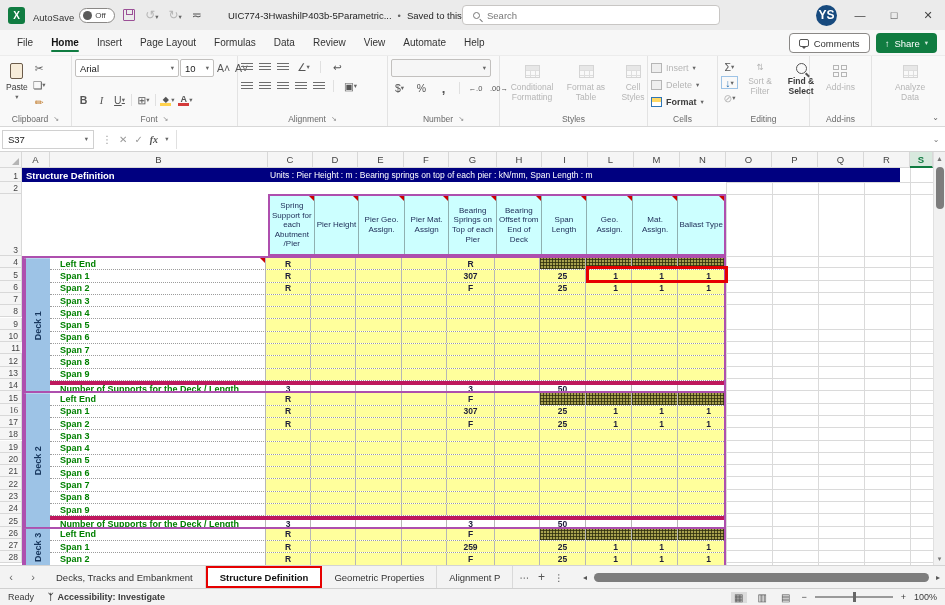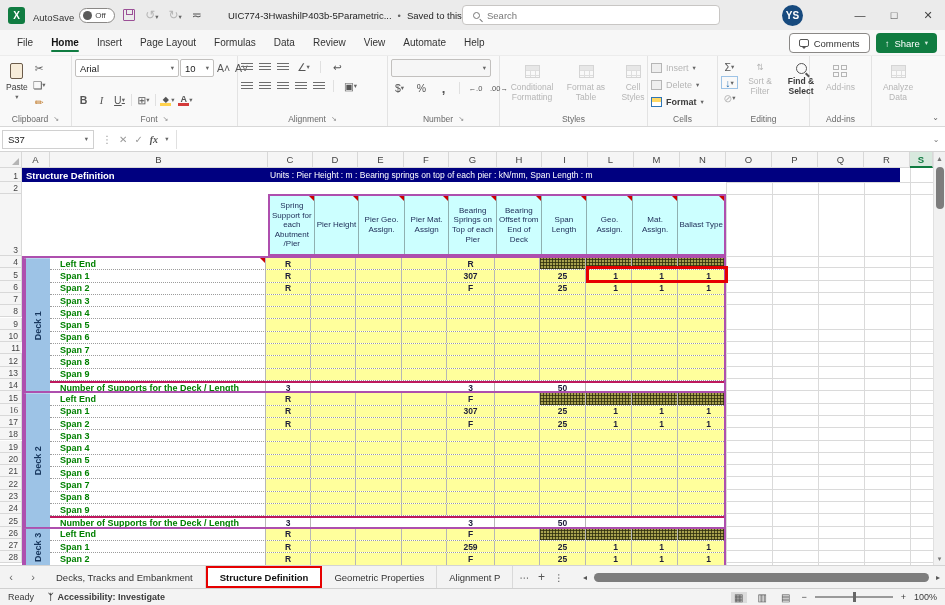--- a/index.html
+++ b/index.html
@@ -16,21 +16,21 @@
   .qat { display:flex; align-items:center; gap:10px; color:#555; font-size:12px; }
   .floppy { width:12px; height:12px; border:1.5px solid #9b4f96; border-radius:1px; position:relative; }
   .floppy::after { content:""; position:absolute; top:0; left:2px; width:5px; height:4px; border:1px solid #9b4f96; border-top:none; }
   .dis { color:#b5b5b5 !important; }
   .doc-title { display:flex; align-items:center; gap:6px; margin-left:18px; font-size:9.5px; color:#1f1f1f; white-space:nowrap; }
   .dot-sep { color:#666; }
   .searchbox { position:absolute; left:462px; top:5px; width:258px; height:20px; background:#fff; border:1px solid #c8c6c4; border-radius:4px; display:flex; align-items:center; gap:7px; padding:0 10px; color:#777; font-size:9.5px; }
   .mag { width:7px; height:7px; border:1.4px solid #777; border-radius:50%; position:relative; flex:0 0 auto; }
   .mag::after { content:""; position:absolute; width:4px; height:1.4px; background:#777; transform:rotate(45deg); left:5px; top:7px; }
   .tb-right { position:absolute; right:0; top:0; height:30px; display:flex; align-items:center; gap:0; }
-  .avatar { width:21px; height:21px; border-radius:50%; background:#174a7e; color:#fff; font-size:10px; font-weight:bold; display:flex; align-items:center; justify-content:center; margin-right:40px; }
+  .avatar { width:21px; height:21px; border-radius:50%; background:#174a7e; color:#fff; font-size:12px; font-weight:bold; display:flex; align-items:center; justify-content:center; margin-right:6px; }
   .winbtn { width:34px; height:30px; display:flex; align-items:center; justify-content:center; color:#444; font-size:11px; }
 
   
   .menu { height:26px; background:#f7f7f7; display:flex; align-items:center; padding:0 8px; gap:2px; position:relative; border-bottom:1px solid #ececec; }
   .mtab { padding:4px 9px; font-size:10px; color:#333; position:relative; }
   .mtab.active { font-weight:bold; color:#111; }
   .mtab.active::after { content:""; position:absolute; left:9px; right:9px; bottom:0; height:2.5px; background:#107C41; border-radius:2px; }
   .menu-right { position:absolute; right:8px; top:3px; display:flex; gap:6px; align-items:center; }
   .comments-btn { height:20px; border:1px solid #8a8886; border-radius:4px; background:#fff; display:flex; align-items:center; gap:5px; padding:0 9px; font-size:9.5px; color:#333; }
   .bubble { width:10px; height:8px; border:1.2px solid #555; border-radius:2px; position:relative; }
@@ -95,21 +95,21 @@
   .deck-name { width:26px; background:#9DC3E6; border-right:2px solid #ae4fae; display:flex; align-items:center; justify-content:center; font-size:9px; font-weight:bold; color:#17365d; writing-mode:vertical-rl; transform:rotate(180deg); }
   .deck-rows { flex:1; display:flex; flex-direction:column; }
   .block-row { display:flex; border-bottom:1px dotted #9c9c9c; }
   .block-row:last-child { border-bottom:none; }
   .blabel { width:216px; background:#fff; color:#008000; font-weight:bold; font-size:9px; display:flex; align-items:center; padding-left:10px; border-right:1px solid #b7b7b7; position:relative; white-space:nowrap; }
   .dc { border-right:1px solid #b7b7b7; background:#FFFF9C; font-size:8.5px; color:#1c1c3a; font-weight:bold; display:flex; align-items:center; justify-content:center; overflow:hidden; }
   .dc:last-child { border-right:none; }
   .dc.rt { justify-content:flex-end; padding-right:13px; }
   .dc.white, .block-row.summary .dc { background:#fff; }
   .dc.hatch { background-color:#a8a24e; background-image:repeating-linear-gradient(0deg,rgba(45,45,12,.8) 0 1px,transparent 1px 3px),repeating-linear-gradient(90deg,rgba(45,45,12,.8) 0 1px,transparent 1px 3px); }
-  .block-row.summary { border-top:2px solid #be185d;align-items:center; }
+  .block-row.summary { border-top:4px solid #be185d; }
   .redbox { position:absolute; border:3px solid #e60000; z-index:5; pointer-events:none; }
   .gridlines { position:absolute; z-index:0; }
   .vgrid { position:absolute; inset:0; border-left:1px solid #dadada; background:repeating-linear-gradient(to right, transparent 0 45px, #dadada 45px 46px); }
   .hgl { position:absolute; left:0; right:0; height:1px; background:#dadada; }
   .hgrid { position:absolute; left:0; right:0; background:repeating-linear-gradient(to bottom, transparent 0 11.3px, #dadada 11.3px 12.3px); }
   .vscroll { position:absolute; right:0; top:0; width:12px; height:100%; background:#f1f1f1; border-left:1px solid #e0e0e0; display:flex; flex-direction:column; align-items:center; z-index:6; }
   .vscroll .arr { height:13px; font-size:7px; color:#777; display:flex; align-items:center; }
   .vthumb { width:8px; height:42px; background:#7d7d7d; border-radius:4px; margin-top:2px; }
   .vscroll .arr.bottom { position:absolute; bottom:0; }
 
@@ -427,21 +427,21 @@
           </span>
         <span style="color:#b5b5b5">Add-ins</span>
       </div>
     </div>
     <div class="rlabel">
         <span>Add-ins</span>
       </div>
   </div>
 
   <div class="rgroup" style="width:64px;border-right:none">
-    <div class="rbody" style="justify-content:flex-start;width:100%">
+    <div class="rbody" style="justify-content:flex-end;width:100%">
       <div class="bigbtn dis">
         <span class="bicon">
             <span class="minitbl grayic"></span>
           </span>
         <span style="width:40px;color:#b5b5b5">Analyze Data</span>
       </div>
     </div>
     <div class="rlabel"></div>
   </div>
 

